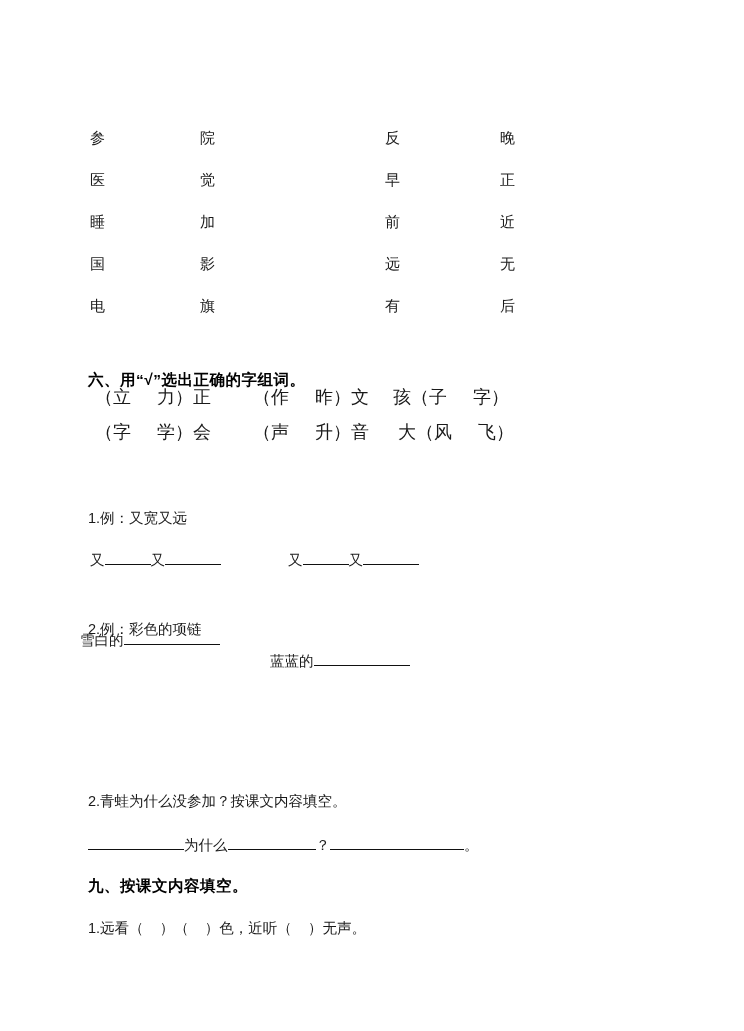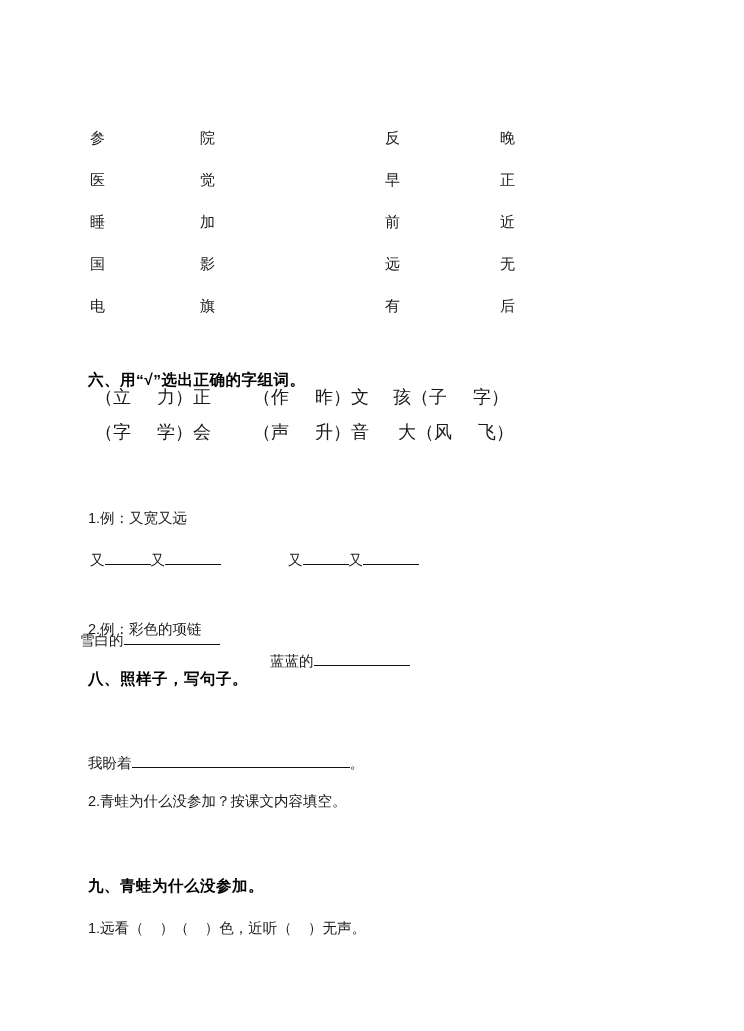--- a/index.html
+++ b/index.html
@@ -139,31 +139,30 @@
     <span class="small-num">2.</span><span>例：</span><span>彩色的项链</span>
   </div>
 
   <div class="row" style="left:80px; top:629px;">
     <span>雪白的</span><span class="blank" style="width:96px;"></span>
   </div>
   <div class="row" style="left:270px; top:629px;margin-top:21px;">
     <span>蓝蓝的</span><span class="blank" style="width:96px;"></span>
   </div>
 
-  <div class="heading" style="top:669px;">八、照样子，写句子。</div>
 
 
-  <div class="row" style="left:88px; top:752px;">
-    <span>我盼着</span><span class="blank" style="width:218px;"></span><span>。</span>
-  </div>
 
   <div class="row" style="left:88px; top:792px;">
     <span class="small-num">2.</span><span>青蛙为什么没参加？按课文内容填空。</span>
   </div>
 
+  <div class="row" style="left:88px; top:834px;">
+    <span class="blank" style="width:96px;"></span><span>为什么</span><span class="blank" style="width:88px;"></span><span>？</span><span class="blank" style="width:134px;"></span><span>。</span>
+  </div>
 
-  <div class="heading" style="top:876px;">九、青蛙为什么没参加。</div>
+  <div class="heading" style="top:876px;">九、按课文内容填空。</div>
 
   <div class="row" style="left:88px; top:919px;text-align:right;">
     <span class="small-num">1.</span><span>远看</span><span class="paren">（    ）</span><span class="paren">（    ）</span><span>色，近听</span><span class="paren">（    ）</span><span>无声。</span>
   </div>
 
 </div>
 
 </body></html>

